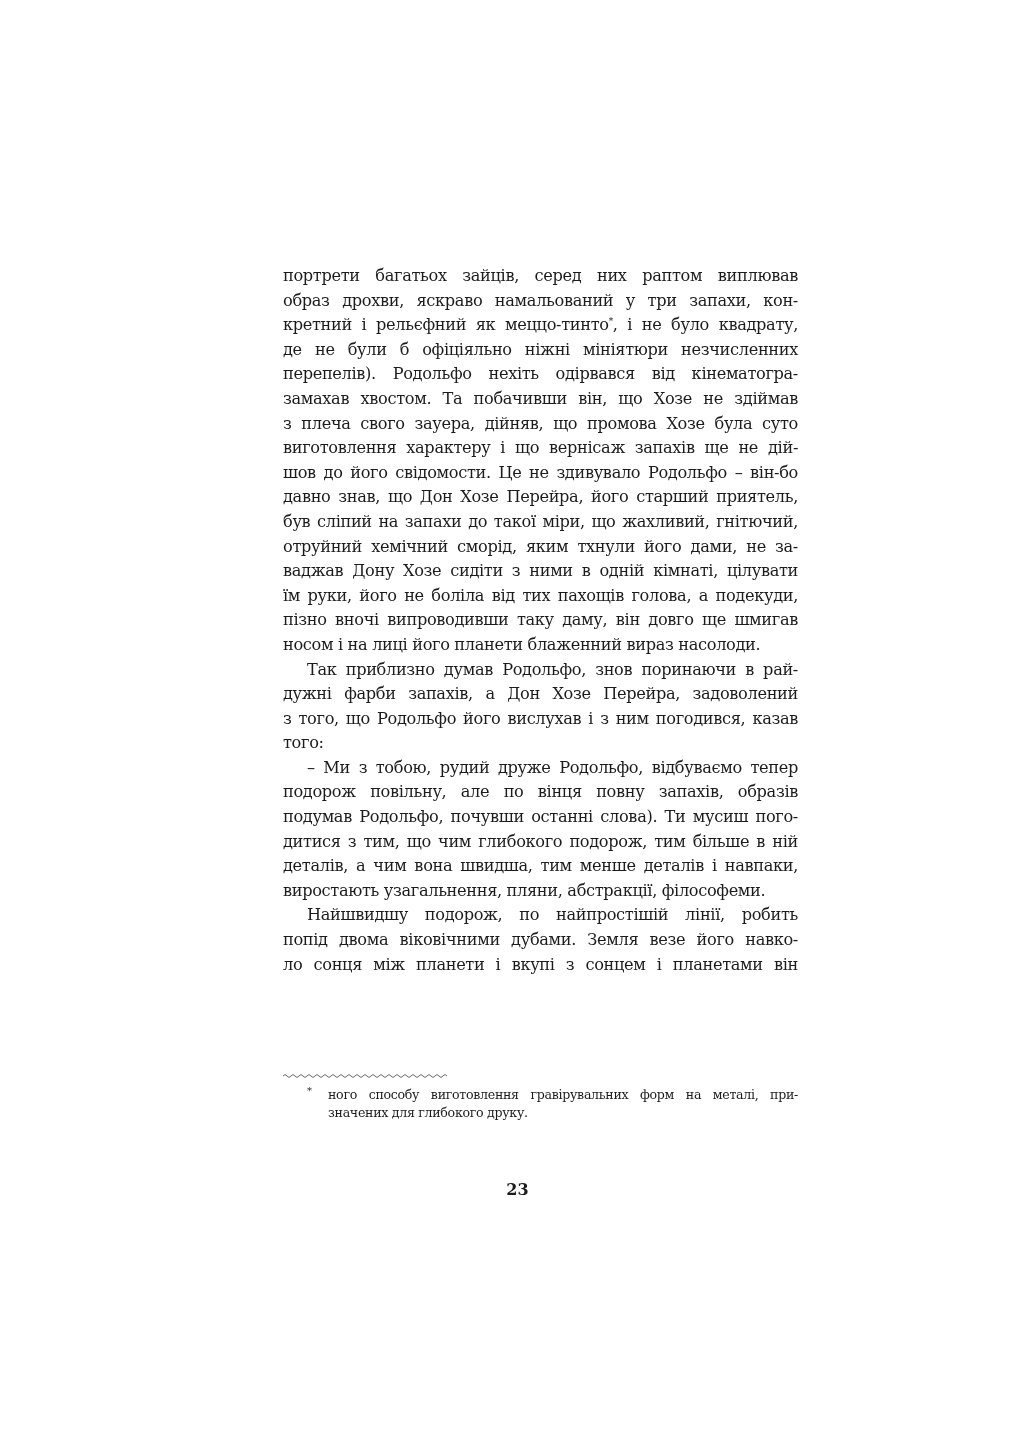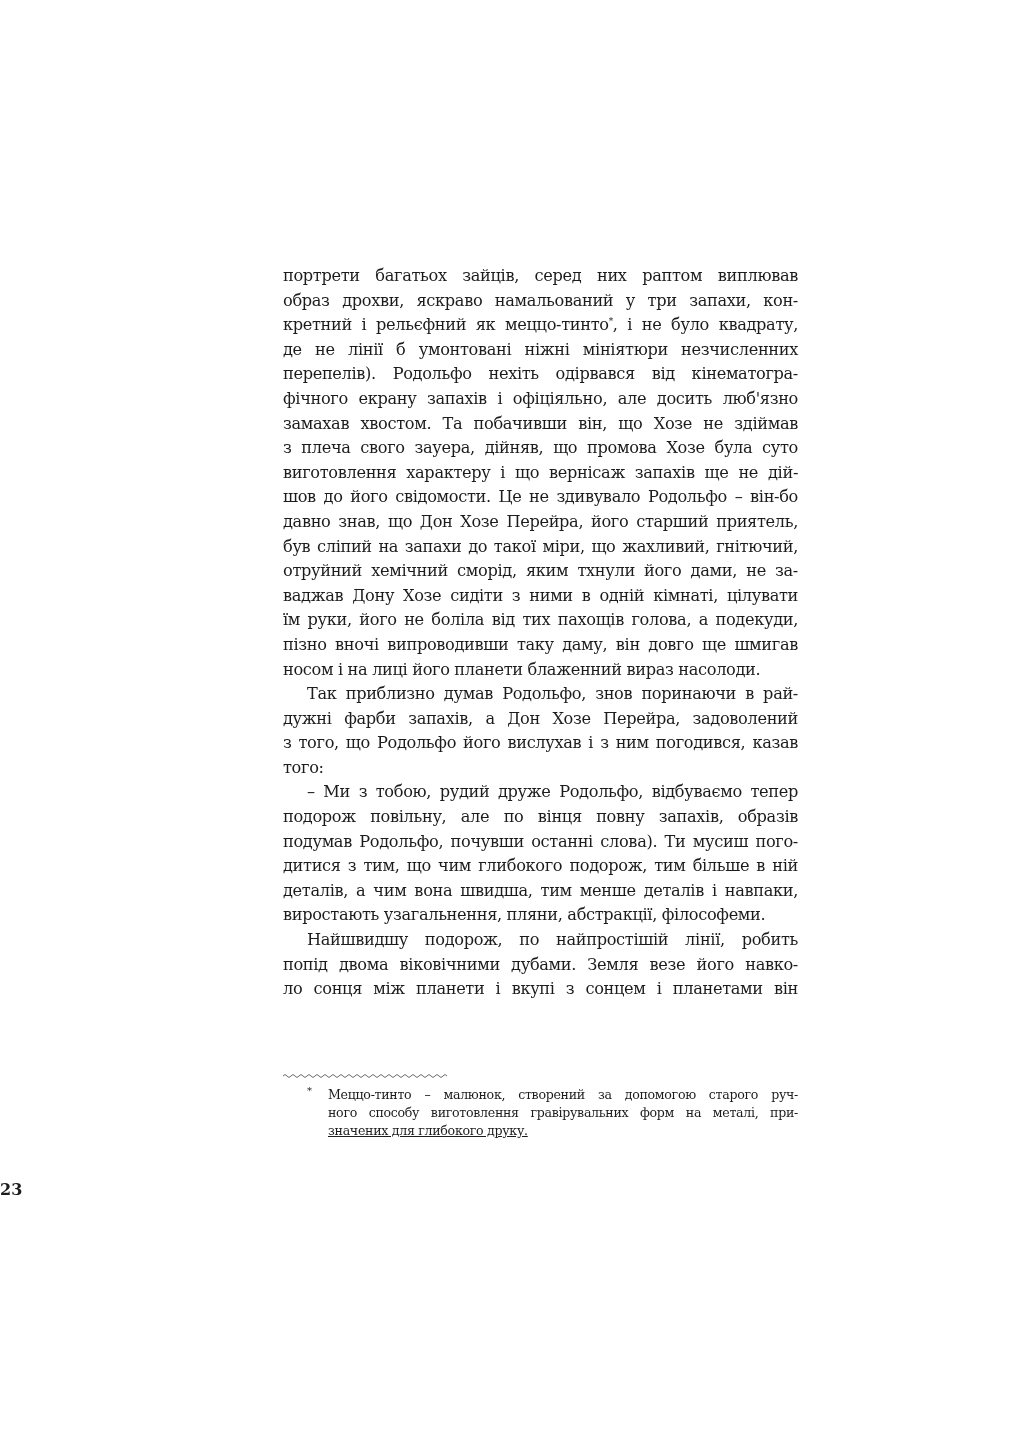--- a/index.html
+++ b/index.html
@@ -7,34 +7,33 @@
   .page { position: absolute; left: 283px; top: 264px; width: 515px; color: #1c1c1c; }
   .body-text { font-family: "DejaVu Serif", serif; font-size: 16.2px; line-height: 24.6px; letter-spacing: -0.35px; }
   .line { display: block; white-space: nowrap; text-align: justify; text-align-last: justify; height: 24.6px; }
   .line.last { text-align-last: left; }
   .line.indent { padding-left: 24px; }
   .fn-rule { position: absolute; left: 283px; top: 1073px; width: 165px; height: 6px; }
   .footnote { position: absolute; left: 283px; top: 1086px; width: 515px; font-family: "DejaVu Serif", serif; font-size: 12.6px; line-height: 18px; letter-spacing: -0.3px; color: #1c1c1c; }
   .fn-mark { position: absolute; left: 24px; top: -4px; font-size: 10px; }
   .fn-text { margin-left: 45px; }
   .fn-line { display: block; white-space: nowrap; text-align: justify; text-align-last: justify; }
-  .fn-line.last { text-align-last: left; text-decoration: underline; }
-  .page-number { position: absolute; left: 0; width: 1035px; top: 1180px; text-align: left; font-family: "DejaVu Serif", serif; font-weight: bold; font-size: 16px; color: #1c1c1c; }
+  .fn-line.last { text-align-last: left; }
+  .page-number { position: absolute; left: 0; width: 1035px; top: 1180px; text-align: center; font-family: "DejaVu Serif", serif; font-weight: bold; font-size: 16px; color: #1c1c1c; }
   sup { font-size: 9px; vertical-align: 6px; line-height: 0; }
 </style>
 </head>
 <body>
 
 <div class="page body-text" id="main-text">
     <span class="line">портрети багатьох зайців, серед них раптом виплював</span>
     <span class="line">образ дрохви, яскраво намальований у три запахи, кон-</span>
     <span class="line">кретний і рельєфний як меццо-тинто<sup>*</sup>, і не було квадрату,</span>
-    <span class="line">де не лінії б умонтовані ніжні мініятюри незчисленних</span>
+    <span class="line">де не були б офіціяльно ніжні мініятюри незчисленних</span>
     <span class="line">перепелів). Родольфо нехіть одірвався від кінематогра-</span>
-    <span class="line">фічного екрану запахів і офіціяльно, але досить люб'язно</span>
     <span class="line">замахав хвостом. Та побачивши він, що Хозе не здіймав</span>
     <span class="line">з плеча свого зауера, дійняв, що промова Хозе була суто</span>
     <span class="line">виготовлення характеру і що вернісаж запахів ще не дій-</span>
     <span class="line">шов до його свідомости. Це не здивувало Родольфо – він-бо</span>
     <span class="line">давно знав, що Дон Хозе Перейра, його старший приятель,</span>
     <span class="line">був сліпий на запахи до такої міри, що жахливий, гнітючий,</span>
     <span class="line">отруйний хемічний сморід, яким тхнули його дами, не за-</span>
     <span class="line">ваджав Дону Хозе сидіти з ними в одній кімнаті, цілувати</span>
     <span class="line">їм руки, його не боліла від тих пахощів голова, а подекуди,</span>
     <span class="line">пізно вночі випроводивши таку даму, він довго ще шмигав</span>
@@ -54,19 +53,18 @@
     <span class="line">ло сонця між планети і вкупі з сонцем і планетами він</span>
   </div>
 
 <svg class="fn-rule" viewBox="0 0 165 6" preserveAspectRatio="none">
   <path d="M0 3 Q2 0 4 3 T8 3 T12 3 T16 3 T20 3 T24 3 T28 3 T32 3 T36 3 T40 3 T44 3 T48 3 T52 3 T56 3 T60 3 T64 3 T68 3 T72 3 T76 3 T80 3 T84 3 T88 3 T92 3 T96 3 T100 3 T104 3 T108 3 T112 3 T116 3 T120 3 T124 3 T128 3 T132 3 T136 3 T140 3 T144 3 T148 3 T152 3 T156 3 T160 3 T164 3" fill="none" stroke="#444" stroke-width="0.8"></path>
 </svg>
 
 <div class="footnote">
   <span class="fn-mark">*</span>
   <div class="fn-text">
-    <span class="fn-line">Меццо-тинто – малюнок, створений за допомогою старого руч-</span>
     <span class="fn-line">ного способу виготовлення гравірувальних форм на металі, при-</span>
     <span class="fn-line last">значених для глибокого друку.</span>
   </div>
 </div>
 
 <div class="page-number">23</div>
 
 </body></html>

